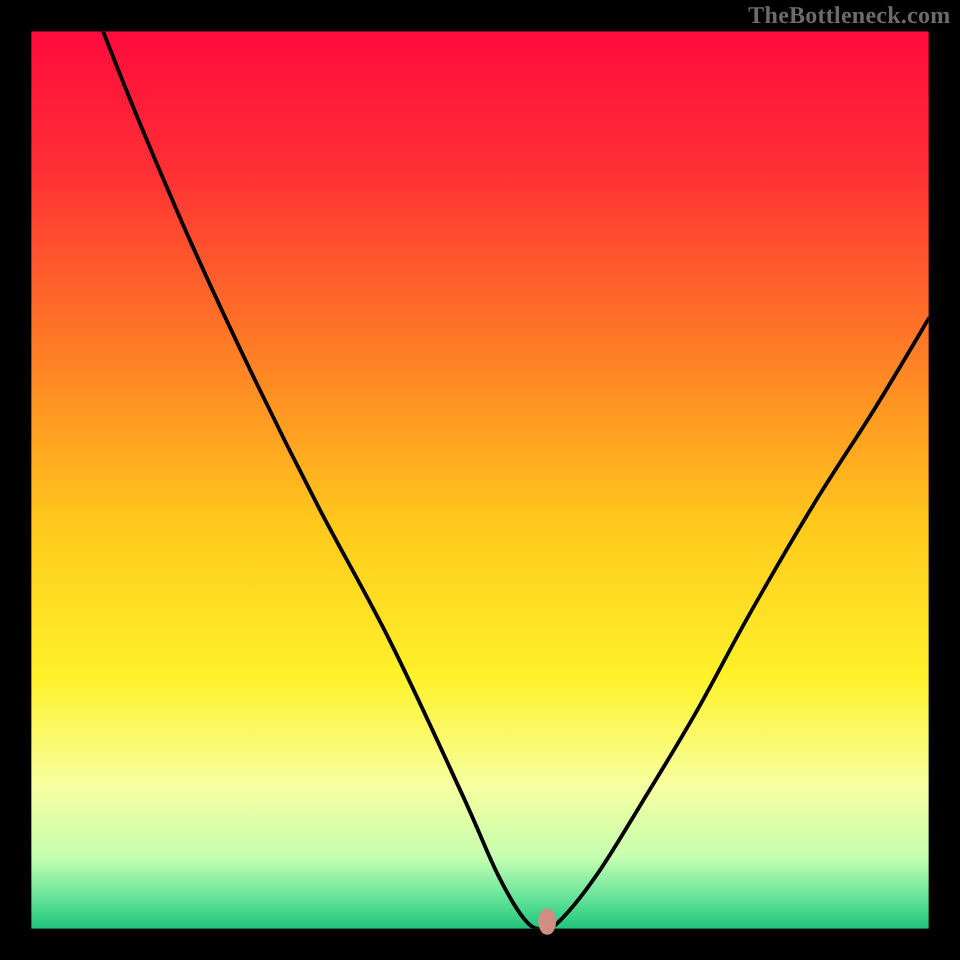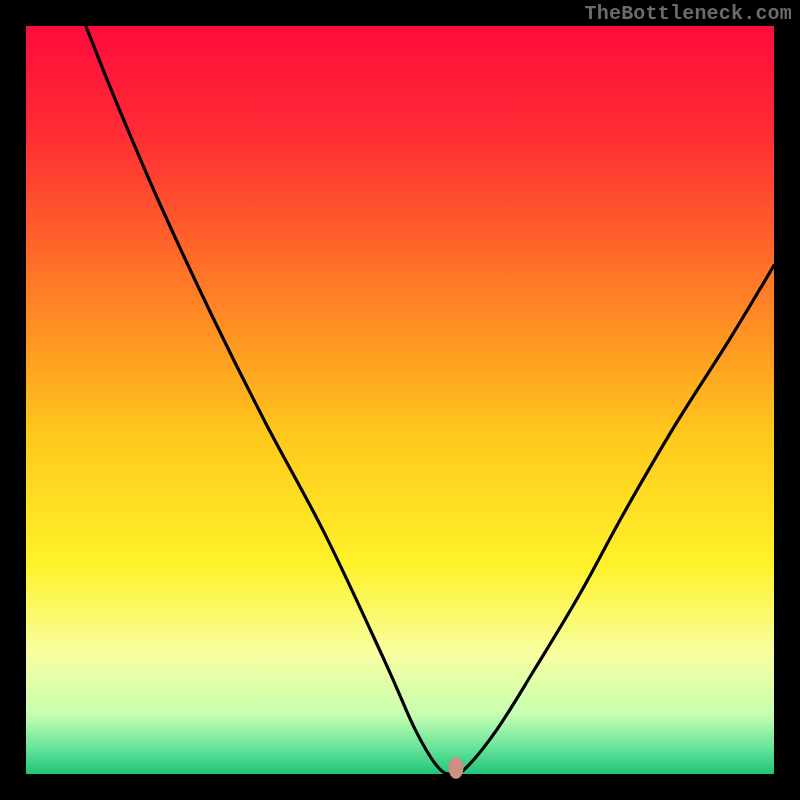--- a/index.html
+++ b/index.html
@@ -26,21 +26,21 @@
     height: 748px;
   }
   .gradient {
     position: absolute;
     inset: 0;
   }
   .watermark {
     position: absolute;
     top: 2px;
     right: 8px;
-    font-family: Liberation Mono, monospace;
+    font-family: Liberation Serif, serif;
     font-size: 20px;
     font-weight: 600;
     color: #6b6b6b;
     letter-spacing: 0.2px;
   }
   svg.curve {
     position: absolute;
     inset: 0;
   }
   .pink-dot {

